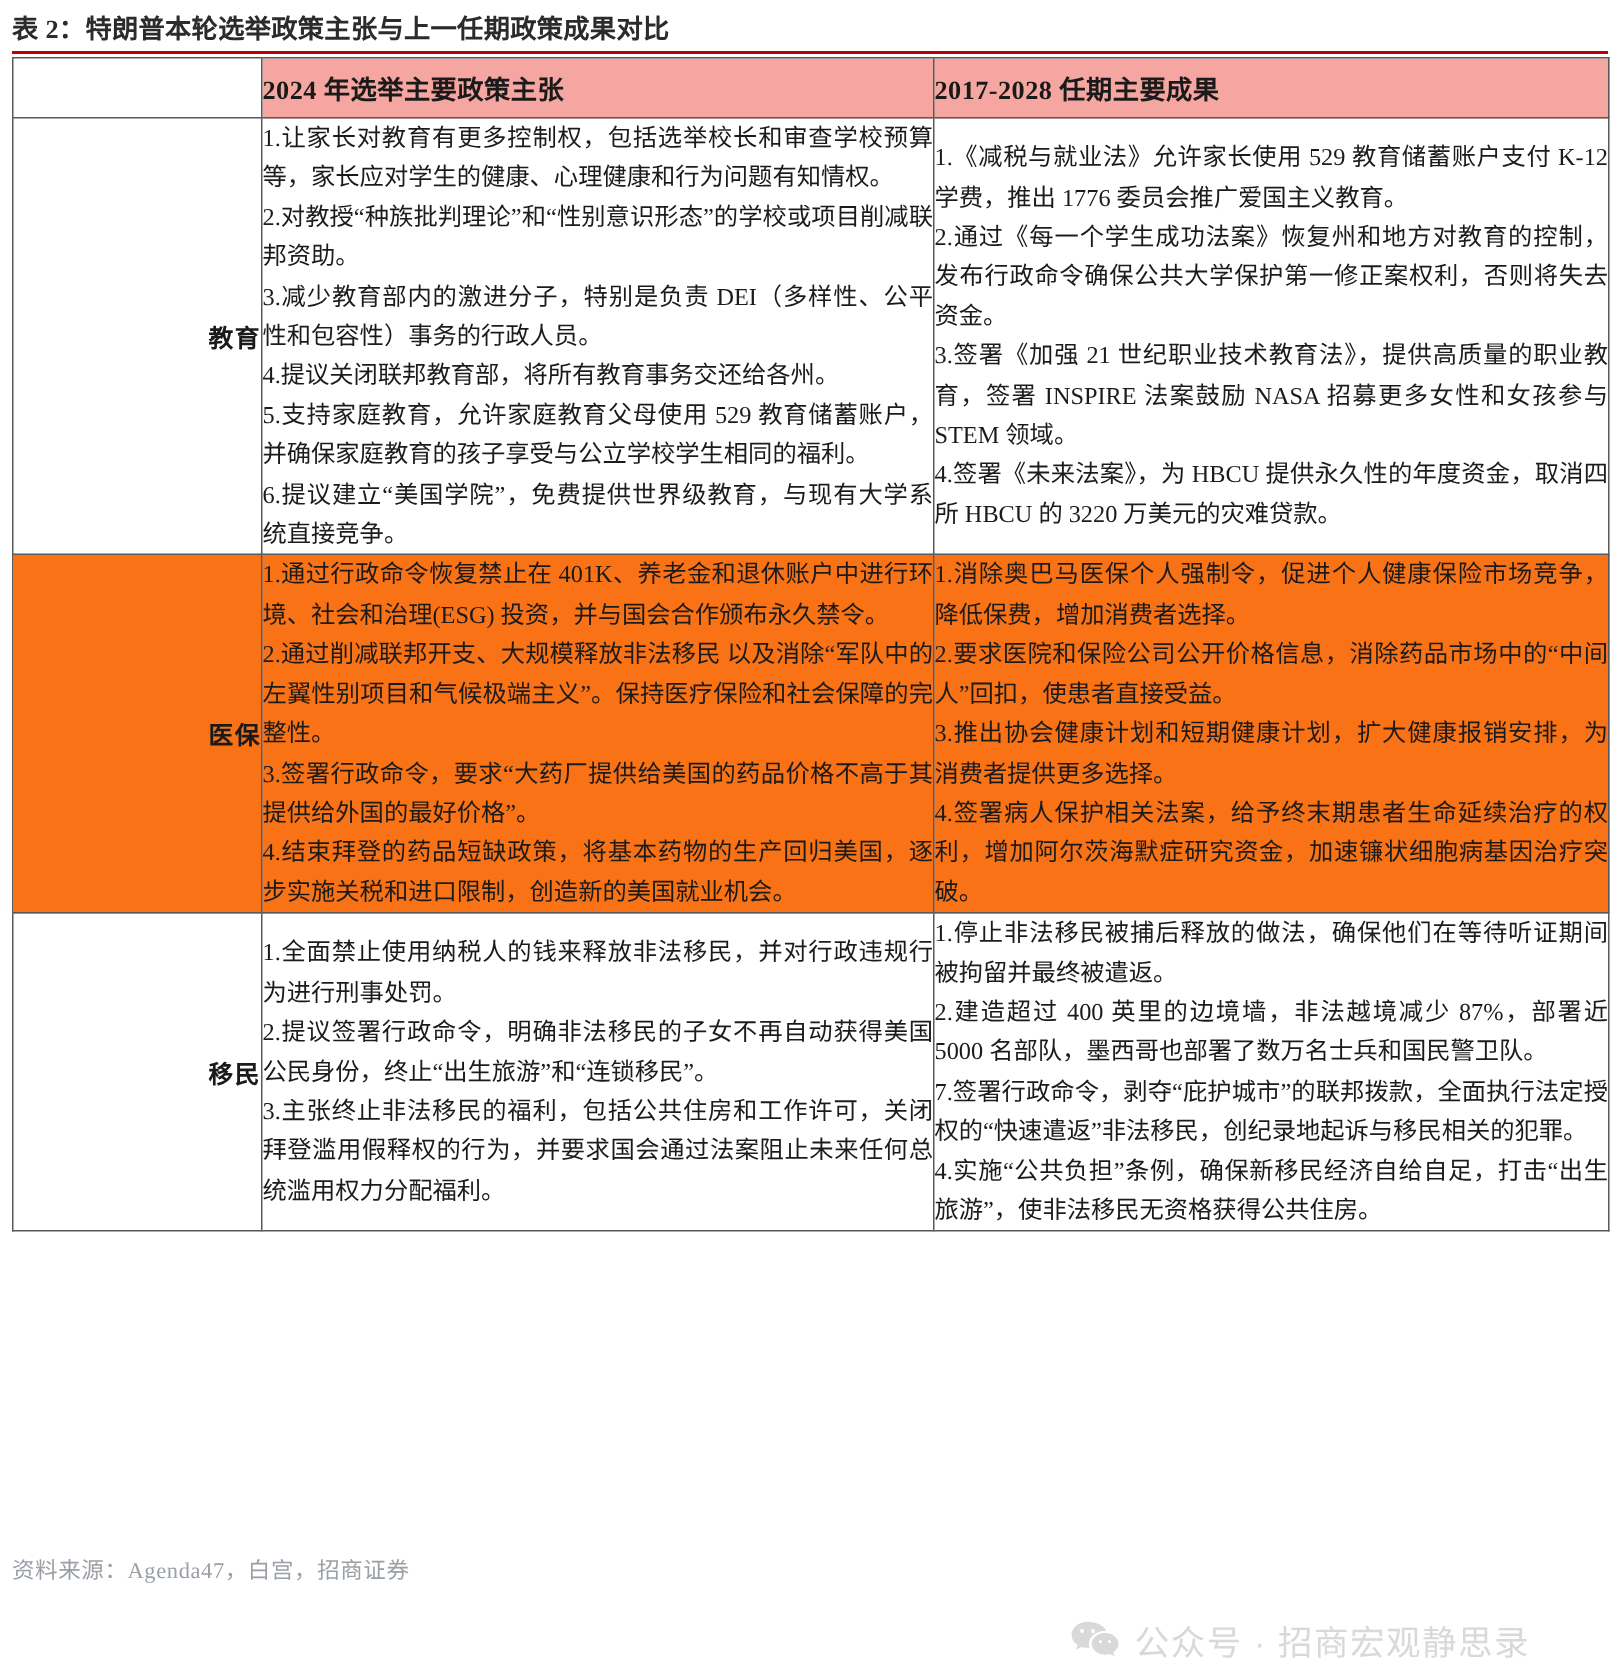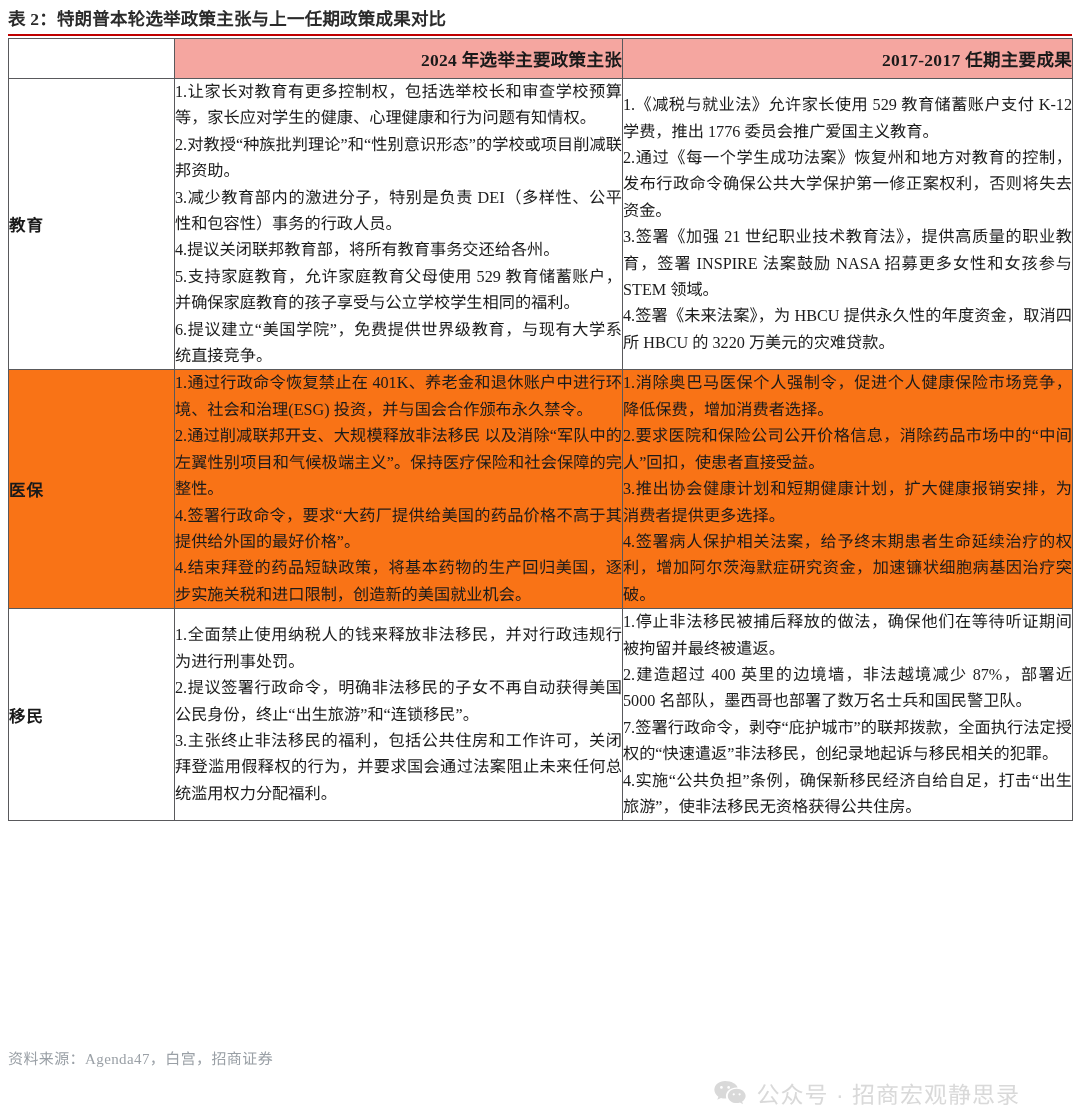--- a/index.html
+++ b/index.html
@@ -54,31 +54,31 @@
 
   table.policy th, table.policy td {
     border: 1px solid #59595c;
     vertical-align: middle;
     padding: 0;
   }
 
   thead th {
     background: #f5a6a0;
     height: 40px;
-    text-align: right;
+    text-align: left;
     font-size: 17.5px;
     font-weight: bold;
     color: #1a1a1a;
     letter-spacing: .3px;
     font-family: "Liberation Serif", "DejaVu Serif", serif;
   }
   thead th.blank { background: #ffffff; border-top: 1px solid #59595c; }
 
   td.cat {
-    text-align: left;
+    text-align: right;
     font-size: 16.5px;
     font-weight: bold;
     letter-spacing: 1px;
     font-family: "Liberation Serif", "DejaVu Serif", serif;
   }
 
   td.body {
     padding: 6px 13px 6px 13px;
     vertical-align: middle;
   }
@@ -93,21 +93,21 @@
   }
   .para + .para { margin-top: 0; }
 
   tr.shaded td { background: #f97316; }
 
   
   .footer {
     position: absolute;
     left: 8px;
     right: 8px;
-    bottom: 44px;
+    bottom: 55px;
     height: 30px;
     display: flex;
     align-items: center;
   }
   .src-text {
     font-size: 15px;
     color: #9aa0a6;
     font-family: "Liberation Serif", "DejaVu Serif", serif;
     letter-spacing: .4px;
   }
@@ -141,21 +141,21 @@
   <table class="policy">
     <colgroup>
       <col class="c-cat">
         <col class="c-a">
         <col class="c-b">
     </colgroup>
     <thead>
       <tr>
         <th class="blank"></th>
         <th>2024 年选举主要政策主张</th>
-        <th>2017-2017 任期主要成果</th>
+        <th>2017-2028 任期主要成果</th>
       </tr>
     </thead>
     <tbody>
 
       <tr>
         <td class="cat">教育</td>
         <td class="body">
           <p class="para">1.让家长对教育有更多控制权，包括选举校长和审查学校预算等，家长应对学生的健康、心理健康和行为问题有知情权。</p>
           <p class="para">2.对教授“种族批判理论”和“性别意识形态”的学校或项目削减联邦资助。</p>
           <p class="para">3.减少教育部内的激进分子，特别是负责 DEI（多样性、公平性和包容性）事务的行政人员。</p>
@@ -169,21 +169,21 @@
           <p class="para">3.签署《加强 21 世纪职业技术教育法》，提供高质量的职业教育，签署 INSPIRE 法案鼓励 NASA 招募更多女性和女孩参与 STEM 领域。</p>
           <p class="para">4.签署《未来法案》，为 HBCU 提供永久性的年度资金，取消四所 HBCU 的 3220 万美元的灾难贷款。</p>
         </td>
       </tr>
 
       <tr class="shaded">
         <td class="cat">医保</td>
         <td class="body">
           <p class="para">1.通过行政命令恢复禁止在 401K、养老金和退休账户中进行环境、社会和治理(ESG) 投资，并与国会合作颁布永久禁令。</p>
           <p class="para">2.通过削减联邦开支、大规模释放非法移民 以及消除“军队中的左翼性别项目和气候极端主义”。保持医疗保险和社会保障的完整性。</p>
-          <p class="para">4.签署行政命令，要求“大药厂提供给美国的药品价格不高于其提供给外国的最好价格”。</p>
+          <p class="para">3.签署行政命令，要求“大药厂提供给美国的药品价格不高于其提供给外国的最好价格”。</p>
           <p class="para">4.结束拜登的药品短缺政策，将基本药物的生产回归美国，逐步实施关税和进口限制，创造新的美国就业机会。</p>
         </td>
         <td class="body">
           <p class="para">1.消除奥巴马医保个人强制令，促进个人健康保险市场竞争，降低保费，增加消费者选择。</p>
           <p class="para">2.要求医院和保险公司公开价格信息，消除药品市场中的“中间人”回扣，使患者直接受益。</p>
           <p class="para">3.推出协会健康计划和短期健康计划，扩大健康报销安排，为消费者提供更多选择。</p>
           <p class="para">4.签署病人保护相关法案，给予终末期患者生命延续治疗的权利，增加阿尔茨海默症研究资金，加速镰状细胞病基因治疗突破。</p>
         </td>
       </tr>
 

